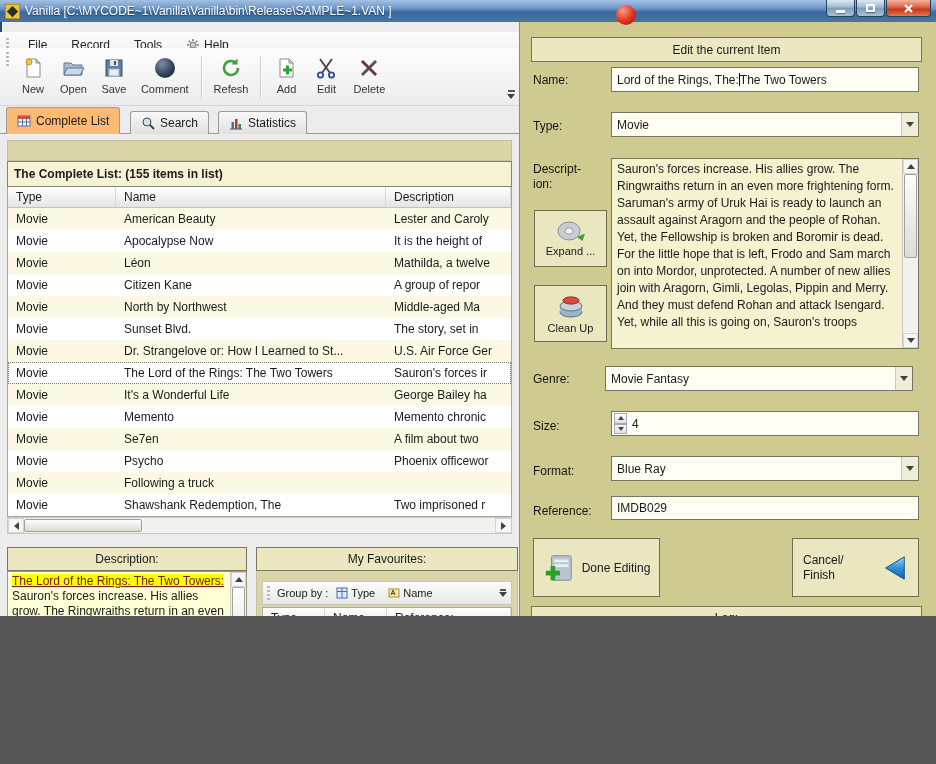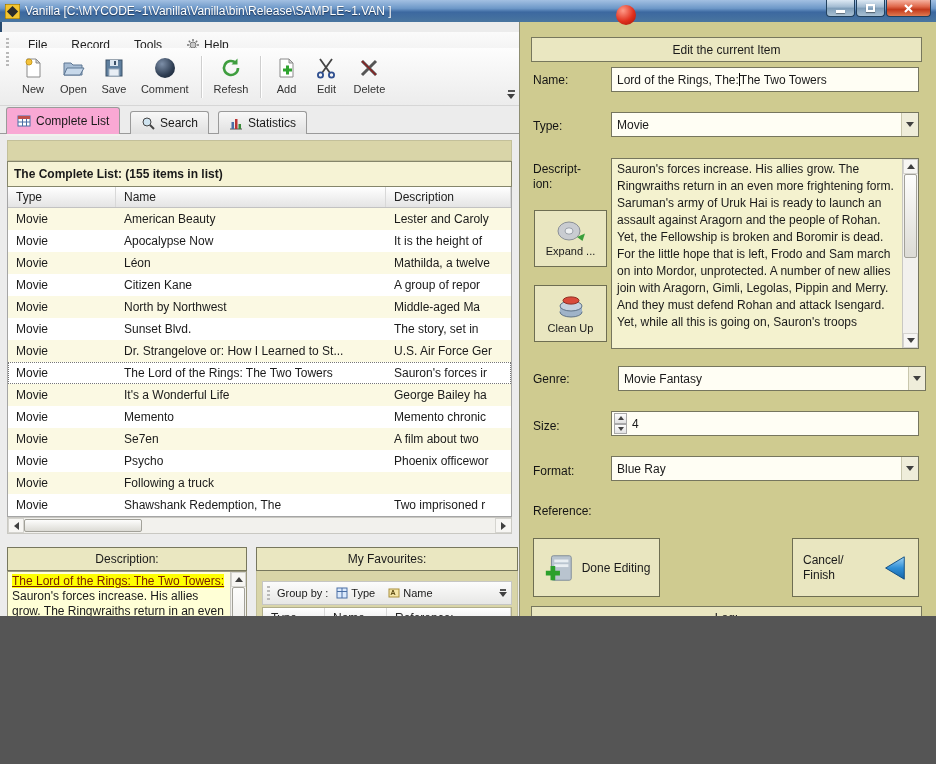--- a/index.html
+++ b/index.html
@@ -42,21 +42,21 @@
     background:radial-gradient(circle at 35% 30%,#7d8fa8,#2e3d52 60%,#121c2b);}
   #tboverflow{position:absolute;left:505px;top:88px;width:12px;height:16px;
     display:flex;flex-direction:column;align-items:center;gap:2px;padding-top:2px;}
   #tboverflow .bar{width:7px;height:2px;background:#555;}
   
   #tabstrip{position:absolute;left:0;top:106px;width:519px;height:28px;background:#ececec;}
   #tabstrip::after{content:'';position:absolute;left:0;right:0;bottom:0;height:1px;background:#9a9a9a;}
   .tab{position:absolute;bottom:0;height:23px;display:flex;align-items:center;gap:5px;
     padding:0 10px;border:1px solid #9a9a9a;border-bottom:none;border-radius:3px 3px 0 0;
     background:linear-gradient(#f8f8f8,#e0e0e0);z-index:1;white-space:nowrap;}
-  .tab.active{height:27px;background:#f9a8d4;z-index:3;box-shadow:0 2px 0 #f1f1ee;}
+  .tab.active{height:27px;background:#fdba74;z-index:3;box-shadow:0 2px 0 #f1f1ee;}
   #tab1{left:6px;} #tab2{left:130px;} #tab3{left:218px;}
   
   #leftbg{position:absolute;left:0;top:134px;width:519px;height:630px;background:#ececec;}
   #strip{position:absolute;left:7px;top:140px;width:505px;height:21px;background:#d9d5a8;border:1px solid #c3c09a;}
   #listheader{position:absolute;left:7px;top:161px;width:505px;height:26px;background:#f6f3d5;
     border:1px solid #85856b;display:flex;align-items:center;padding-left:6px;font-weight:bold;}
   #table{position:absolute;left:7px;top:187px;width:505px;height:330px;background:#fff;
     border:1px solid #a5a5a5;border-top:none;overflow:hidden;}
   .thead{display:flex;height:21px;background:linear-gradient(#ffffff,#e4e4e4);border-bottom:1px solid #c2c2c2;}
   .th{padding:3px 0 0 8px;border-right:1px solid #d8d8d8;color:#222;white-space:nowrap;overflow:hidden;}
@@ -115,21 +115,21 @@
     background:#cfcb90;border-left:1px solid #8d8d72;}
   #edithdr{position:absolute;left:11px;top:15px;width:391px;height:25px;}
   .flabel{position:absolute;color:#141414;}
   #lblname{left:13px;top:51px;} #lbltype{left:13px;top:97px;}
   #lbldesc{left:13px;top:140px;width:66px;white-space:pre-line;line-height:15px;}
   #lblgenre{left:13px;top:350px;} #lblsize{left:13px;top:397px;}
   #lblformat{left:13px;top:442px;} #lblref{left:13px;top:482px;}
   .input,.combo,.spin{position:absolute;width:308px;height:25px;background:#fffef4;
     border:1px solid #76765e;display:flex;align-items:center;padding-left:5px;overflow:hidden;}
   #inname{left:91px;top:45px;}
-  #cbtype{left:91px;top:90px;} #cbgenre{left:98px;top:344px;} #cbformat{left:91px;top:434px;}
+  #cbtype{left:91px;top:90px;} #cbgenre{left:85px;top:344px;} #cbformat{left:91px;top:434px;}
   #spinsize{left:91px;top:389px;padding-left:2px;}
   #inref{left:91px;top:474px;height:24px;}
   .combo .arrowbox{margin-left:auto;width:17px;height:100%;background:#efedda;
     border-left:1px solid #c9c7ad;display:flex;align-items:center;justify-content:center;}
   .caret{display:inline-block;width:1px;height:13px;background:#000;vertical-align:-2px;}
   .spin-btns{width:13px;height:21px;display:flex;flex-direction:column;margin-right:5px;}
   .spin-b{flex:1;background:linear-gradient(#fdfdfd,#e2e2e2);border:1px solid #a9a9a9;
     display:flex;align-items:center;justify-content:center;}
   .sp-up{border-left:3px solid transparent;border-right:3px solid transparent;border-bottom:4px solid #444;width:0;height:0;}
   .sp-dn{border-left:3px solid transparent;border-right:3px solid transparent;border-top:4px solid #444;width:0;height:0;}
@@ -553,20 +553,23 @@
 
     <span class="flabel" id="lblformat">Format:</span>
     <div class="combo" id="cbformat">
       <span>Blue Ray</span>
       <span class="arrowbox">
           <span class="tri dn"></span>
         </span>
     </div>
 
     <span class="flabel" id="lblref">Reference:</span>
+    <div class="input" id="inref">
+      <span>IMDB029</span>
+    </div>
 
     <div class="panel-btn" id="btndone">
       <svg width="32" height="32" viewBox="0 0 34 34">
           <rect x="9" y="4" width="21" height="26" rx="2" fill="#b9c4cf" stroke="#7d8a96"></rect>
           <rect x="12" y="8" width="15" height="3" fill="#e9eef2"></rect>
           <rect x="12" y="13" width="15" height="3" fill="#e9eef2"></rect>
           <path d="M3 22.5h15M10.5 15v15" stroke="#2ca02c" stroke-width="5"></path>
         </svg>
       <span>Done Editing</span>
     </div>

